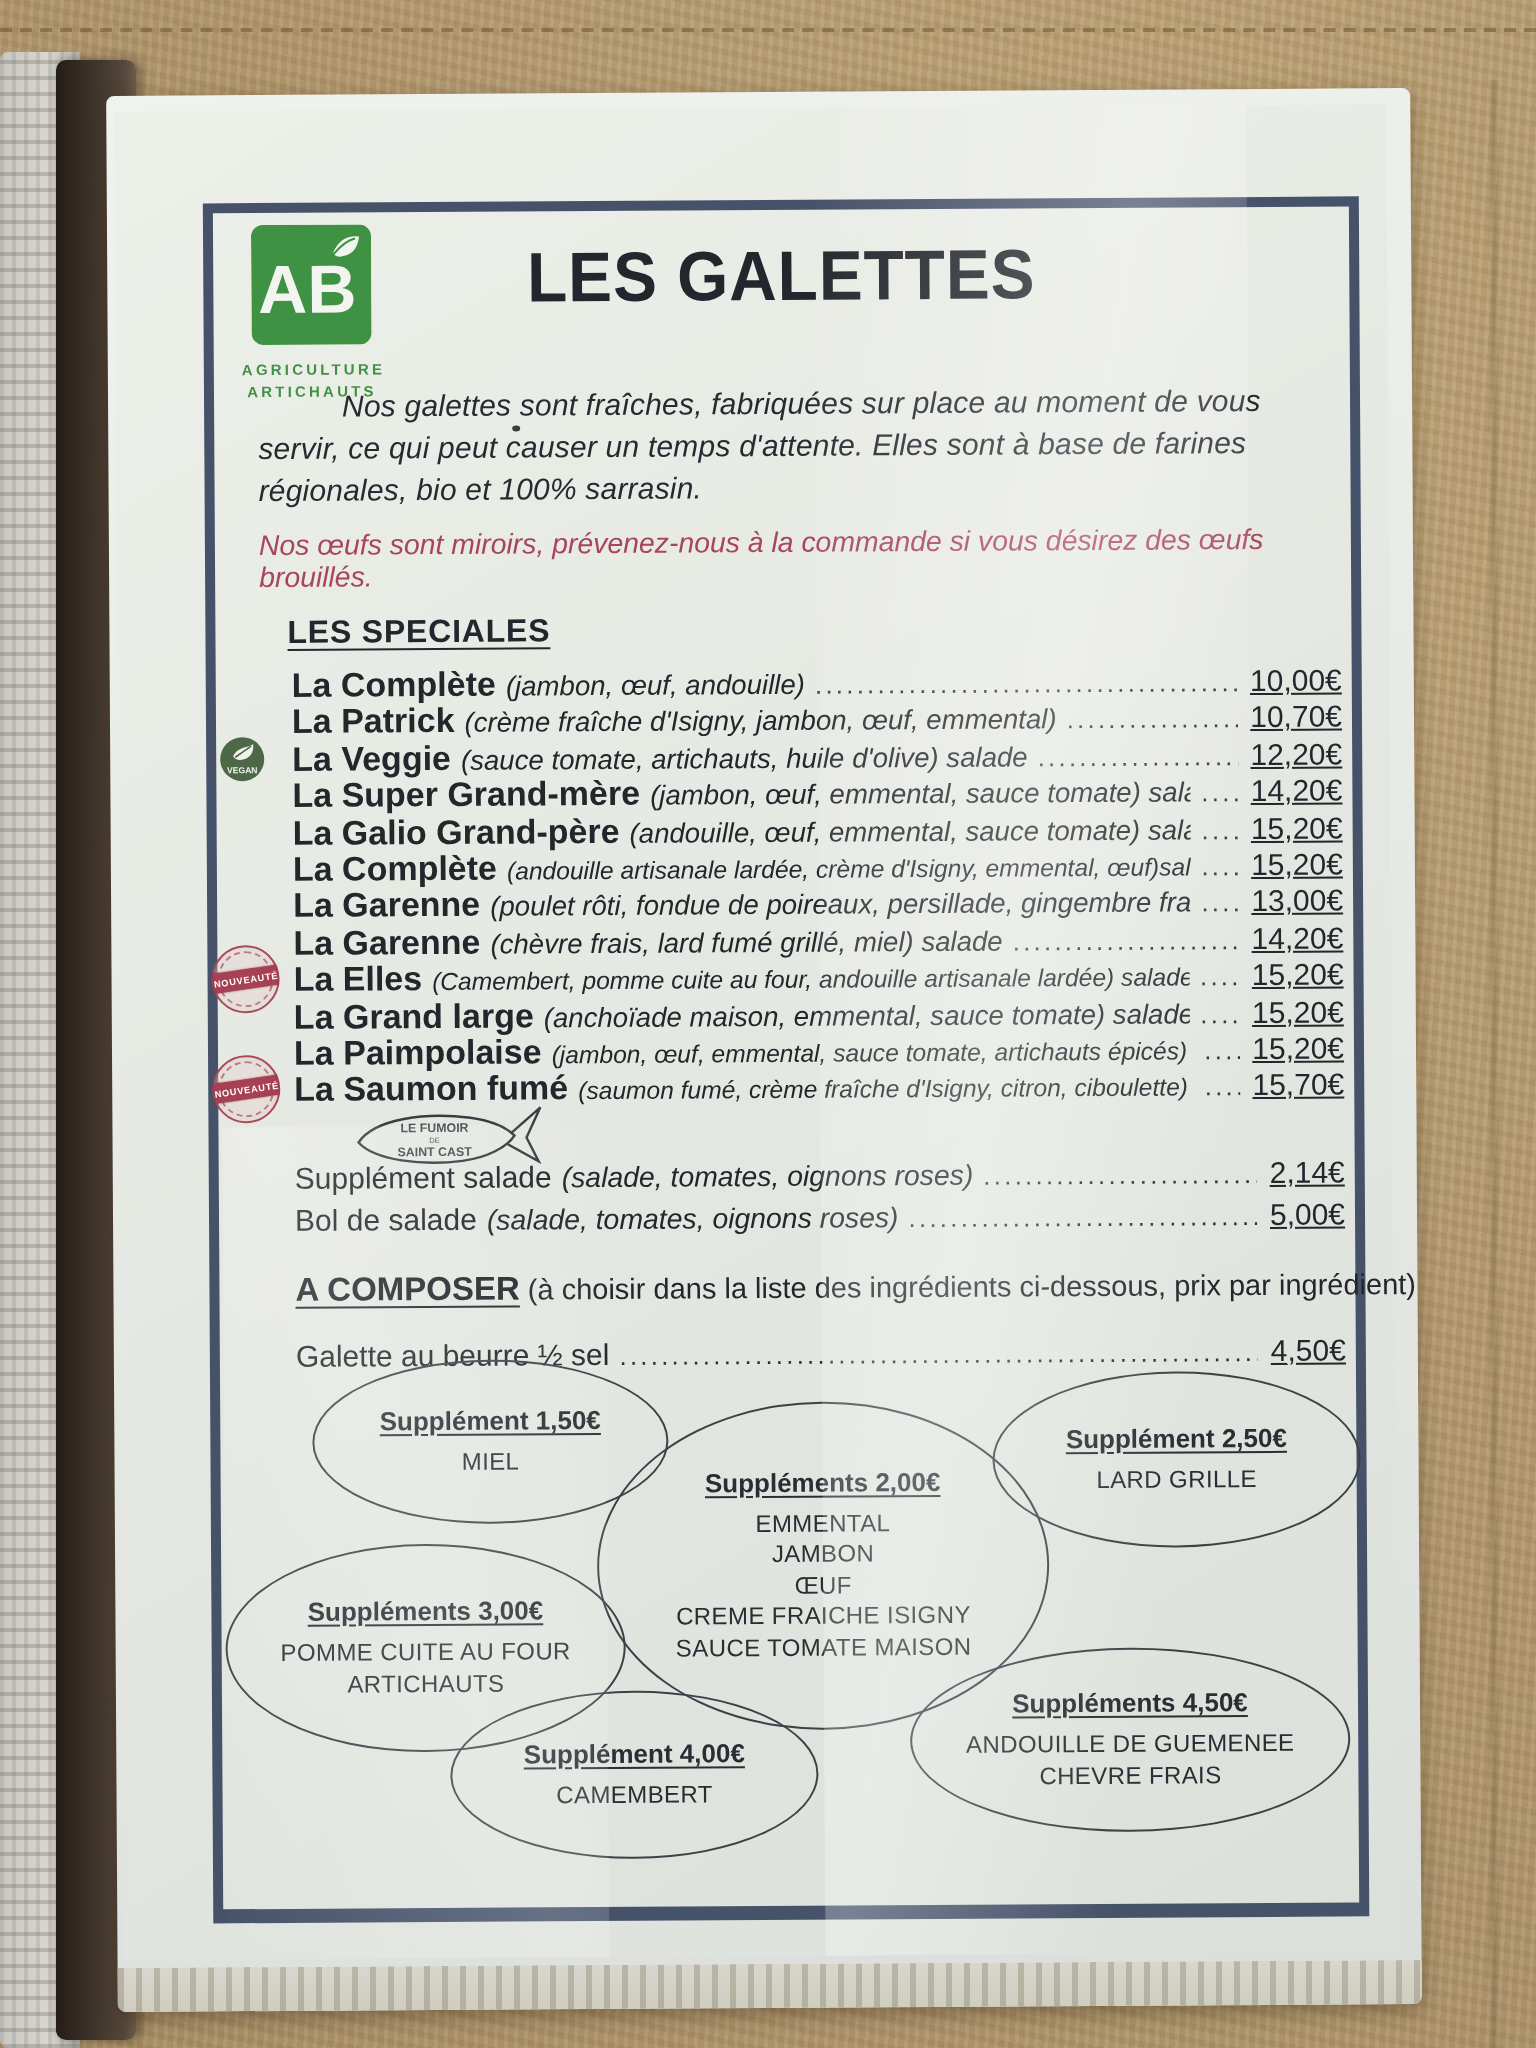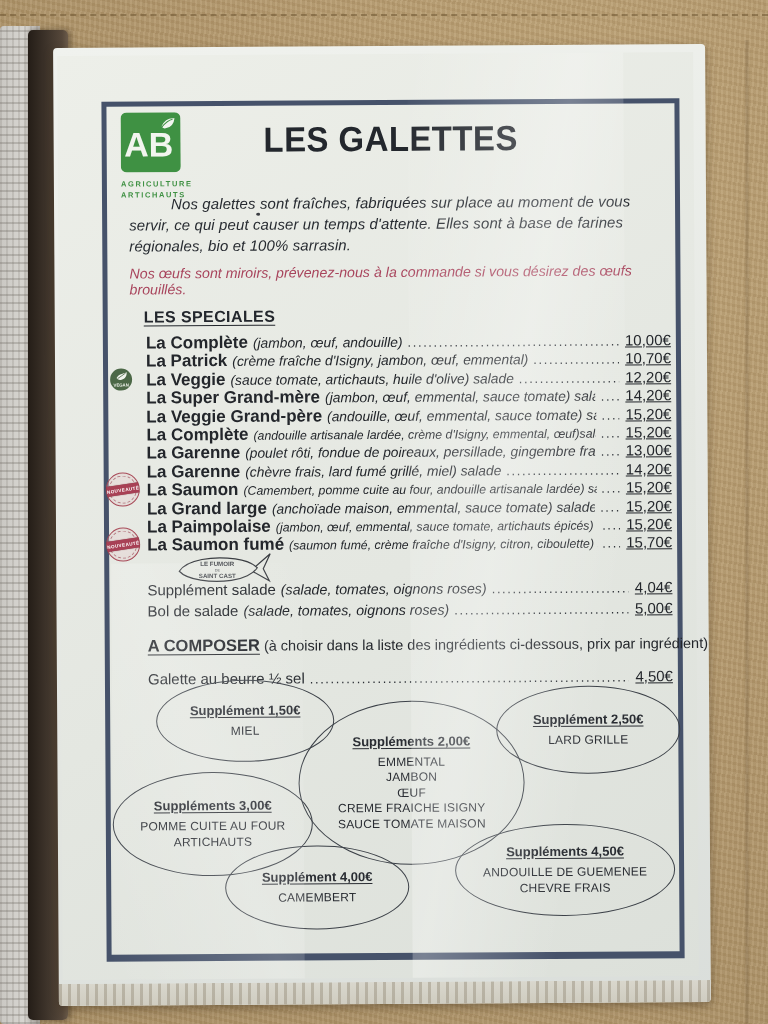--- a/index.html
+++ b/index.html
@@ -39,21 +39,21 @@
   .sheen1{position:absolute;left:55%;top:0;width:34%;height:100%;pointer-events:none;
     background:linear-gradient(100deg,transparent 0%,rgba(255,255,255,0.28) 45%,transparent 80%);}
   .sheen2{position:absolute;left:8%;top:55%;width:30%;height:45%;pointer-events:none;
     background:linear-gradient(70deg,transparent,rgba(255,255,255,0.18) 50%,transparent);}
   .speck{position:absolute;left:198px;top:158px;width:4px;height:3px;background:#3a3d42;border-radius:50%;}
   
   .frame{position:absolute;left:44px;top:46px;width:578px;height:860px;box-sizing:border-box;
     border:5px solid #46526a;border-bottom-width:7px;}
   
   .header{position:relative;height:80px;}
-  .ab{position:absolute;left:14px;top:6px;width:70px;}
+  .ab{position:absolute;left:14px;top:6px;width:70px;text-align:center;}
   .ab-label{color:#3f9143;font-size:7.5px;font-weight:bold;letter-spacing:1.6px;line-height:1.5;margin-top:2px;}
   .title{text-align:center;padding-top:14px;font-size:35px;font-weight:bold;color:#23272d;
     letter-spacing:0.5px;transform:scaleX(0.94);}
   
   .intro{margin:7px 14px 0 22px;font-style:italic;font-size:15px;line-height:21px;
     color:#272b31;text-indent:42px;letter-spacing:0.1px;}
   .notice{margin:9px 2px 0 22px;font-style:italic;font-size:14.2px;color:#a8445c;}
   .section-heading{margin:11px 0 0 36px;font-weight:bold;font-size:16px;color:#23272d;
     text-decoration:underline;text-underline-offset:3px;letter-spacing:0.4px;}
   
@@ -160,21 +160,21 @@
             <span class="dots"></span>
             <span class="price">12,20€</span>
           </div>
           <div class="row">
             <span class="name">La Super Grand-mère</span>
             <span class="desc">(jambon, œuf, emmental, sauce tomate) salade</span>
             <span class="dots"></span>
             <span class="price">14,20€</span>
           </div>
           <div class="row">
-            <span class="name">La Veggie Grand-père</span>
+            <span class="name">La Galio Grand-père</span>
             <span class="desc">(andouille, œuf, emmental, sauce tomate) salade</span>
             <span class="dots"></span>
             <span class="price">15,20€</span>
           </div>
           <div class="row small">
             <span class="name">La Complète</span>
             <span class="desc">(andouille artisanale lardée, crème d'Isigny, emmental, œuf)salade</span>
             <span class="dots"></span>
             <span class="price">15,20€</span>
           </div>
@@ -187,21 +187,21 @@
           <div class="row">
             <span class="name">La Garenne</span>
             <span class="desc">(chèvre frais, lard fumé grillé, miel) salade</span>
             <span class="dots"></span>
             <span class="price">14,20€</span>
           </div>
           <div class="row small">
             <span class="stamp">
               <span class="band">NOUVEAUTÉ</span>
             </span>
-            <span class="name">La Saumon</span>
+            <span class="name">La Elles</span>
             <span class="desc">(Camembert, pomme cuite au four, andouille artisanale lardée) salade</span>
             <span class="dots"></span>
             <span class="price">15,20€</span>
           </div>
           <div class="row">
             <span class="name">La Grand large</span>
             <span class="desc">(anchoïade maison, emmental, sauce tomate) salade</span>
             <span class="dots"></span>
             <span class="price">15,20€</span>
           </div>
@@ -227,21 +227,21 @@
                 <text x="44" y="27" font-size="6.2" font-weight="bold" fill="#4a4d52" text-anchor="middle" font-family="Liberation Sans, sans-serif">SAINT CAST</text>
               </svg></span>
           </div>
         </div>
 
       <div class="extras" id="extras">
           <div class="row">
             <span class="name" style="font-weight: normal;">Supplément salade</span>
             <span class="desc">(salade, tomates, oignons roses)</span>
             <span class="dots"></span>
-            <span class="price">4,04€</span>
+            <span class="price">2,14€</span>
           </div>
           <div class="row">
             <span class="name" style="font-weight: normal;">Bol de salade</span>
             <span class="desc">(salade, tomates, oignons roses)</span>
             <span class="dots"></span>
             <span class="price">5,00€</span>
           </div>
         </div>
 
       <div class="composer">

